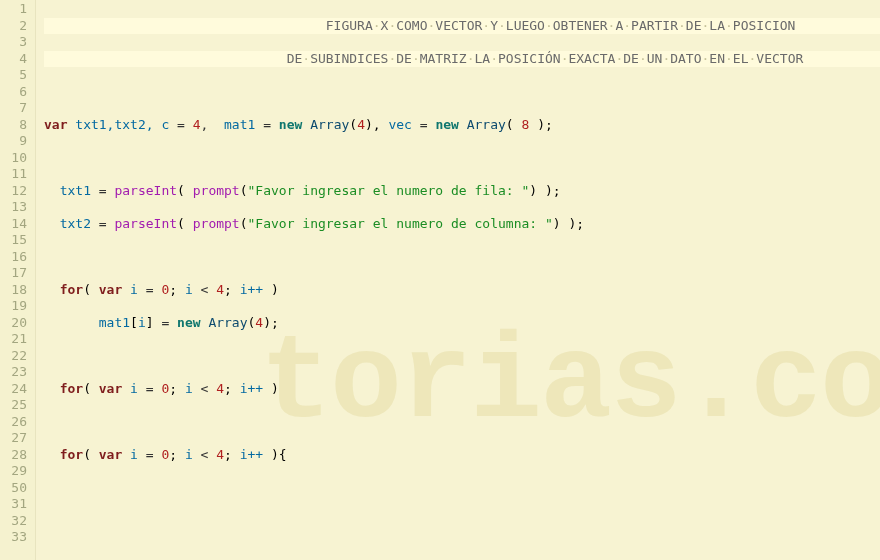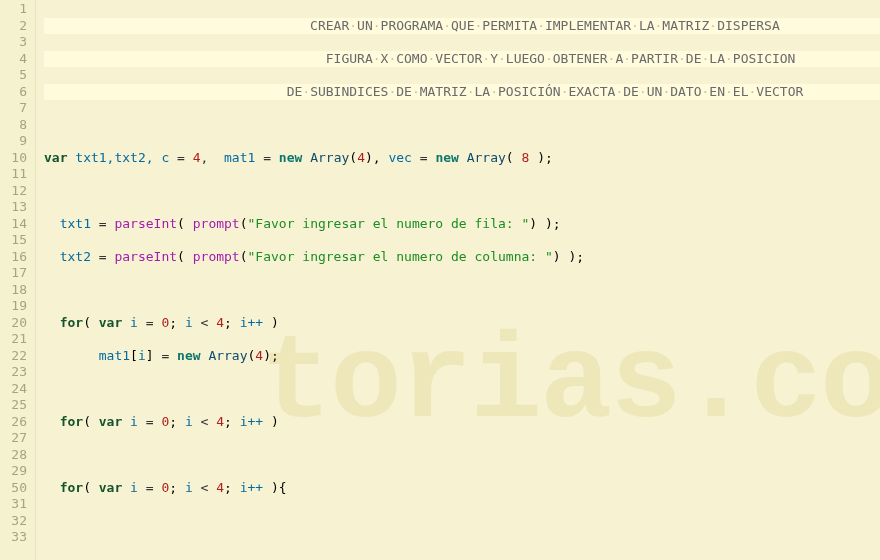--- a/index.html
+++ b/index.html
@@ -31,21 +31,21 @@
   .gutter div { height: 16.5px; }
   .code {
     padding: 1px 0 0 8px;
     white-space: pre;
     flex: 1;
   }
   .line { height: 16.5px; }
   .hl-line {
     background: #fffbdc;
   }
-  .kw { color: #14532d; font-weight: bold; }
+  .kw { color: #7f1d1d; font-weight: bold; }
   .num { color: #b01f1f; }
   .str { color: #1b8d24; }
   .op { color: #333; }
   .id { color: #0369a1; }
   .fn { color: #a21caf; }
   .new { color: #0f766e; font-weight: bold; }
   .cls { color: #0c4a6e; font-weight: normal; }
   .comment-block {
     display: inline-block;
     color: #6a6a6a;
@@ -97,21 +97,20 @@
       <div>26</div>
       <div>27</div>
       <div>28</div>
       <div>29</div>
       <div>50</div>
       <div>31</div>
       <div>32</div>
       <div>33</div>
     </div>
   <div class="code">
-<div class="line hl-line">                                  <span class="comment-block">CREAR<span class="ws">·</span>UN<span class="ws">·</span>PROGRAMA<span class="ws">·</span>QUE<span class="ws">·</span>PERMITA<span class="ws">·</span>IMPLEMENTAR<span class="ws">·</span>LA<span class="ws">·</span>MATRIZ<span class="ws">·</span>DISPERSA</span></div>
 <div class="line hl-line">                                    <span class="comment-block">FIGURA<span class="ws">·</span>X<span class="ws">·</span>COMO<span class="ws">·</span>VECTOR<span class="ws">·</span>Y<span class="ws">·</span>LUEGO<span class="ws">·</span>OBTENER<span class="ws">·</span>A<span class="ws">·</span>PARTIR<span class="ws">·</span>DE<span class="ws">·</span>LA<span class="ws">·</span>POSICION</span></div>
 <div class="line hl-line">                               <span class="comment-block">DE<span class="ws">·</span>SUBINDICES<span class="ws">·</span>DE<span class="ws">·</span>MATRIZ<span class="ws">·</span>LA<span class="ws">·</span>POSICIÓN<span class="ws">·</span>EXACTA<span class="ws">·</span>DE<span class="ws">·</span>UN<span class="ws">·</span>DATO<span class="ws">·</span>EN<span class="ws">·</span>EL<span class="ws">·</span>VECTOR</span></div>
 <div class="line"></div>
 <div class="line"><span class="kw">var</span> <span class="id">txt1,txt2,</span> <span class="id">c</span> <span class="op">=</span> <span class="num">4</span><span class="op">,</span>  <span class="id">mat1</span> <span class="op">=</span> <span class="new">new</span> <span class="cls">Array</span>(<span class="num">4</span>), <span class="id">vec</span> <span class="op">=</span> <span class="new">new</span> <span class="cls">Array</span>( <span class="num">8</span> );</div>
 <div class="line"></div>
 <div class="line">  <span class="id">txt1</span> <span class="op">=</span> <span class="fn">parseInt</span>( <span class="fn">prompt</span>(<span class="str">"Favor ingresar el numero de fila: "</span>) );</div>
 <div class="line">  <span class="id">txt2</span> <span class="op">=</span> <span class="fn">parseInt</span>( <span class="fn">prompt</span>(<span class="str">"Favor ingresar el numero de columna: "</span>) );</div>
 <div class="line"></div>
 <div class="line">  <span class="kw">for</span>( <span class="kw">var</span> <span class="id">i</span> <span class="op">=</span> <span class="num">0</span>; <span class="id">i</span> <span class="op">&lt;</span> <span class="num">4</span>; <span class="id">i++</span> )</div>
 <div class="line">       <span class="id">mat1</span>[<span class="id">i</span>] <span class="op">=</span> <span class="new">new</span> <span class="cls">Array</span>(<span class="num">4</span>);</div>

